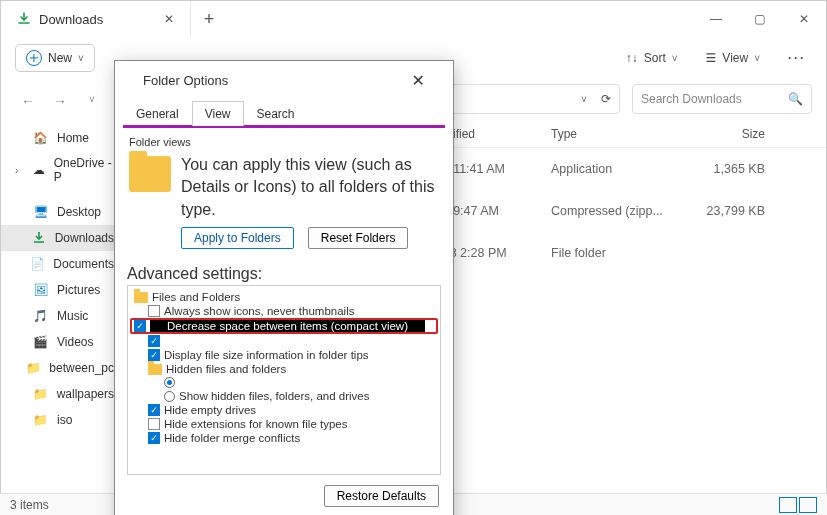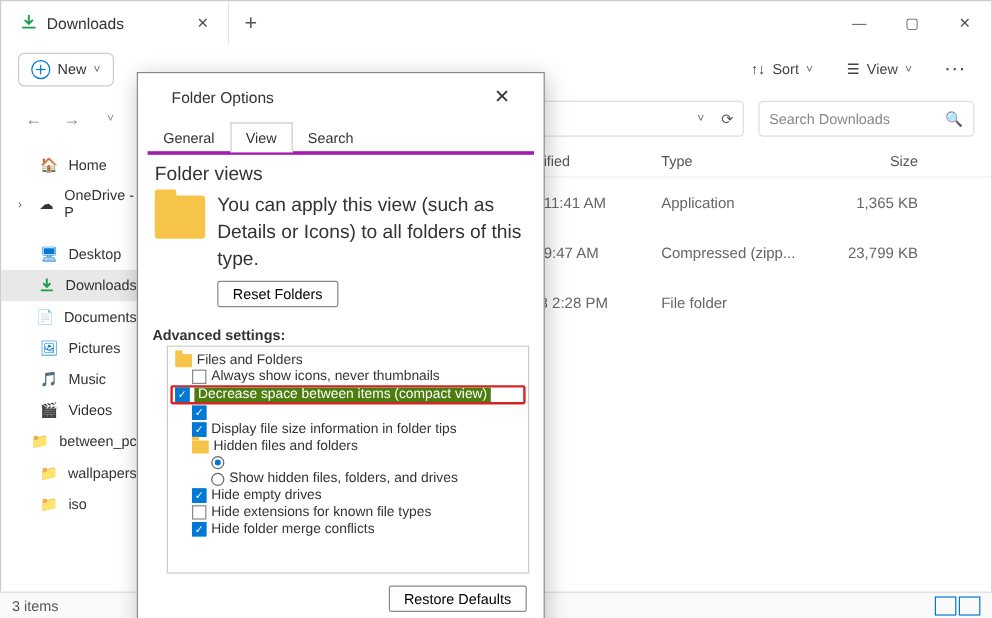--- a/index.html
+++ b/index.html
@@ -60,32 +60,32 @@
 .dtab.act { border-color:#ccc; background:#fff; }
 .dsec { padding:8px 14px 2px 14px; }
 .fvrow { display:flex; gap:10px; padding:4px 0 8px 0; }
 .foldbig { width:42px; height:36px; background:#f7c44a; border-radius:3px; position:relative; margin-top:2px; flex-shrink:0; }
 .foldbig::before{content:"";position:absolute;top:-5px;left:0;width:18px;height:6px;background:#f7c44a;border-radius:2px 2px 0 0;}
 .fvtxt { font-size:16px; line-height:1.4; }
 .fvbtns { display:flex; gap:14px; margin-top:6px; }
 .dbtn { border:1px solid #888; background:#fdfdfd; padding:3px 12px; font-size:12px; border-radius:2px; }
 .dbtn.ac { border-color:#0078d4; color:#0a5aa6; }
 
-.advlbl { font-size:12px; padding:6px 14px 2px 12px;font-weight:bold; }
-.tree { margin:0 12px 8px 24px; border:1px solid #ccc; height:190px; overflow:hidden; padding:4px 2px; }
+.advlbl { font-size:16px; padding:6px 14px 2px 12px; }
+.tree { margin:0 12px 8px 12px; border:1px solid #ccc; height:190px; overflow:hidden; padding:4px 2px; }
 .tline { display:flex; align-items:center; gap:4px; padding:1px 0 1px 4px; font-size:11.5px; white-space:nowrap; }
 .ind1{padding-left:18px;} .ind2{padding-left:34px;}
 .tfold{width:14px;height:11px;background:#f7c44a;border-radius:1px;position:relative;}
 .tfold::before{content:"";position:absolute;top:-3px;left:0;width:6px;height:3px;background:#f7c44a;}
 .cb{width:12px;height:12px;border:1px solid #888;background:#fff;flex-shrink:0;display:flex;align-items:center;justify-content:center;}
 .cb.on{background:#0078d4;border-color:#0078d4;color:#fff;font-size:9px;}
 .rad{width:11px;height:11px;border:1px solid #666;border-radius:50%;display:flex;align-items:center;justify-content:center;flex-shrink:0;}
 .rad.on::after{content:"";width:5px;height:5px;background:#0078d4;border-radius:50%;}
 .hl { border:2px solid #d62424; border-radius:2px; padding:0 2px; }
-.hl .txt { background:#4d7c0f; color:#fff; padding:0 3px; }
+.hl .txt { background:#000000; color:#fff; padding:0 17px; }
 
 .rdef { display:flex; justify-content:flex-end; padding:2px 14px 10px; }
 .dlgbtns { display:flex; gap:10px; justify-content:flex-end; padding:10px 14px 12px; background:#f2f2f2; border-top:1px solid #ddd; }
 .dlgbtns .dbtn{min-width:64px;text-align:center;}
 
 svg{display:block;}
 </style>
 </head>
 <body>
 
@@ -251,26 +251,27 @@
   <div class="dhead">
     <span>Folder Options</span>
     <span class="x">✕</span>
   </div>
   <div class="dtabs">
     <div class="dtab">General</div>
     <div class="dtab act">View</div>
     <div class="dtab">Search</div>
   </div>
   <div class="dsec">
-    <div style="font-size:16px;margin-bottom:2px;">Folder views</div>
+    <div style="font-size:11px;margin-bottom:2px;">Folder views</div>
     <div class="fvrow">
       <div class="foldbig"></div>
       <div>
         <div class="fvtxt">You can apply this view (such as Details or Icons) to all folders of this type.</div>
         <div class="fvbtns">
+          <button class="dbtn ac">Apply to Folders</button>
           <button class="dbtn">Reset Folders</button>
         </div>
       </div>
     </div>
   </div>
   <div class="advlbl">Advanced settings:</div>
   <div class="tree">
     <div class="tline">
         <span class="tfold"></span>
         <span>Files and Folders</span>

